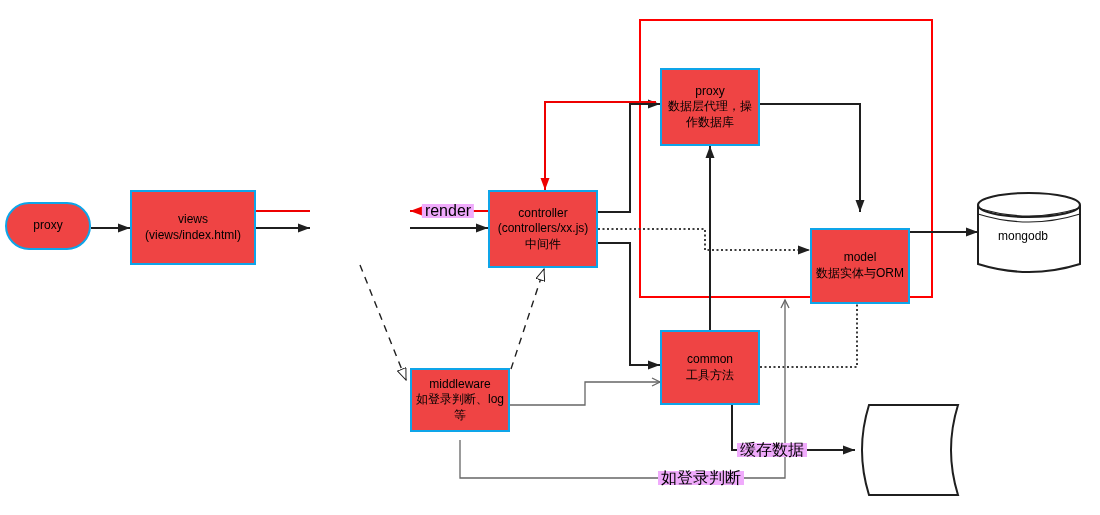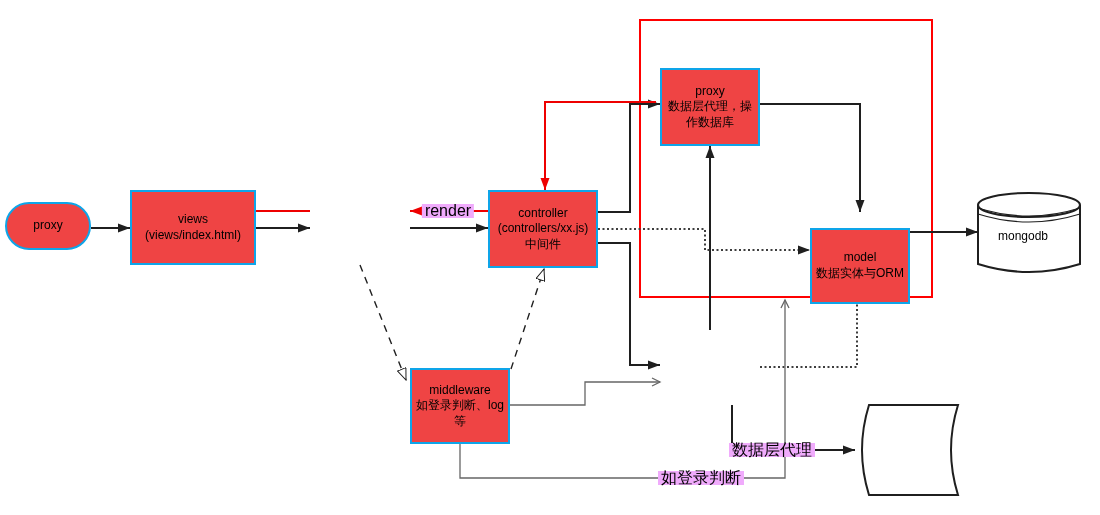--- a/index.html
+++ b/index.html
@@ -86,27 +86,29 @@
 (controllers/xx.js)
 中间件</div>
 
   <div class="node" style="left:660px;top:68px;width:100px;height:78px;">proxy
 数据层代理，操
 作数据库</div>
 
   <div class="node" style="left:810px;top:204px;width:100px;height:76px;margin-top:24px;">model
 数据实体与ORM</div>
 
+  <div class="node" style="left:660px;top:330px;width:100px;height:75px;">common
+工具方法</div>
 
-  <div class="node" style="left:410px;top:368px;width:100px;height:76px;">middleware
+  <div class="node" style="left:410px;top:368px;width:100px;height:64px;">middleware
 如登录判断、log
 等</div>
 
   <div class="node plain" style="left:980px;top:218px;width:86px;height:38px;">mongodb</div>
 
 
   <span class="edge-label" style="left:448px;top:211px;">render</span>
 
-  <span class="edge-label" style="left:772px;top:450px;">数据层代理</span>
+  <span class="edge-label" style="left:772px;top:450px;">缓存数据</span>
 
   <span class="edge-label" style="left:701px;top:478px;">如登录判断</span>
 
 </div>
 
 </body></html>

